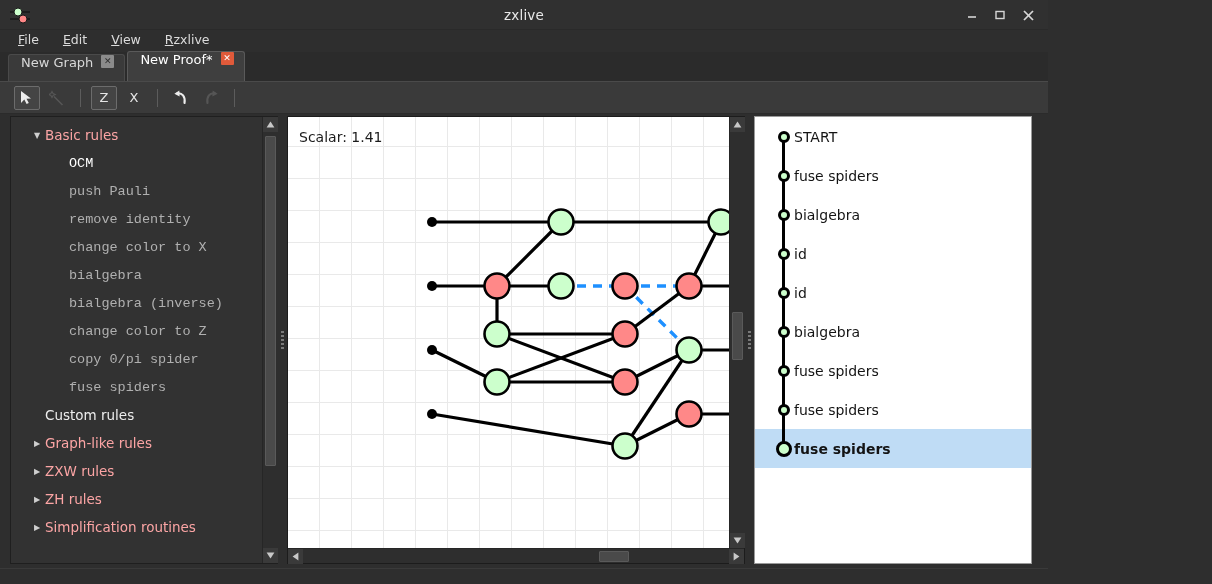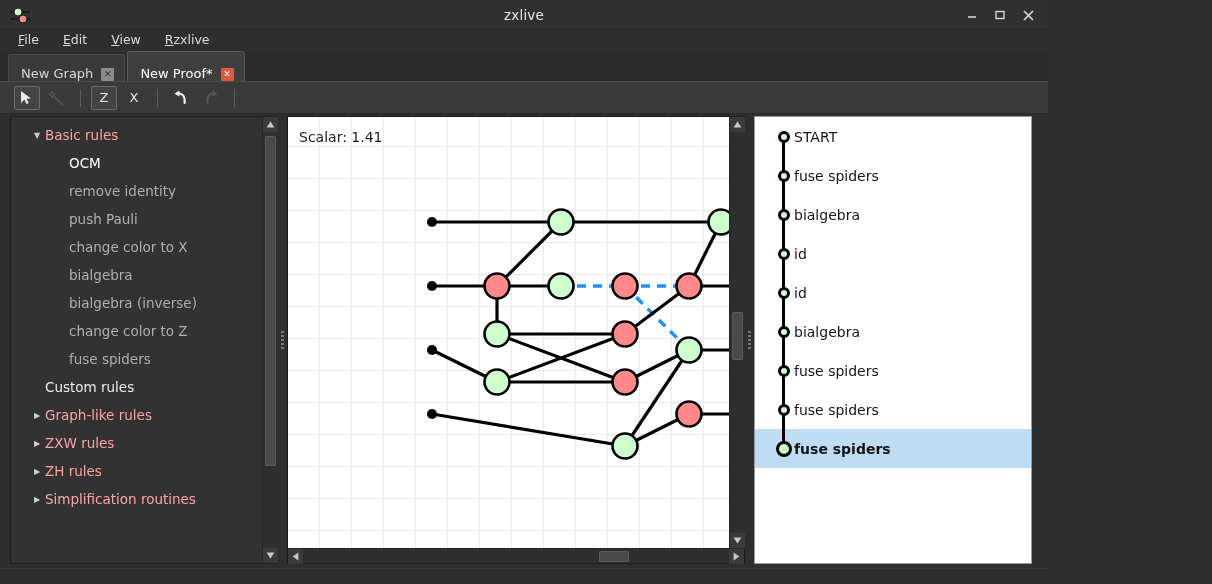--- a/index.html
+++ b/index.html
@@ -61,21 +61,21 @@
   
   .tabbar {
     height: 30px; flex: 0 0 30px;
     background: #2b2b2b;
     display: flex; align-items: flex-end;
     padding-left: 8px;
     border-bottom: 1px solid #4a4a4a;
   }
   .tab {
     height: 27px;
-    display: flex; align-items: flex-end; gap: 8px;
+    display: flex; align-items: flex-start; gap: 8px;
     padding: 0 10px 0 12px;
     font-size: 13px;
     background: #3a3a3a; color: #d8d8d8;
     border: 1px solid #4a4a4a; border-bottom: none;
     border-top-left-radius: 3px; border-top-right-radius: 3px;
     margin-right: 2px;
     cursor: default;
   }
   .tab.active {
     background: #3f3f3f; color: #ffffff; height: 30px;
@@ -142,21 +142,21 @@
     cursor: default;
     white-space: nowrap;
   }
   .rule-row .arrow {
     width: 16px; margin-left: 18px;
     color: #cfcfcf; font-size: 8px;
     display: flex; align-items: center; justify-content: center;
   }
   .rule-row.group > .label { color: #fca5a5; }
   .rule-row.child { padding-left: 58px; }
-  .rule-row.child > .label { color: #b0b0b0; }
+  .rule-row.child > .label { color: #b0b0b0; font-family: Liberation Mono, monospace; }
   .rule-row.child.highlight > .label { color: #ffffff; }
   .rule-row.nogroup { padding-left: 34px; }
   .rule-row.nogroup > .label { color: #ededed; }
 
   
   .vsb {
     width: 15px; flex: 0 0 15px;
     background: #2e2e2e;
     display: flex; flex-direction: column; align-items: center;
     border-left: 1px solid #262626;
@@ -361,36 +361,39 @@
     <div class="sidebar-wrap">
       <div class="rule-list" id="rule-list">
           <div class="rule-row group">
             <span class="arrow">▼</span>
             <span class="label">Basic rules</span>
           </div>
           <div class="rule-row child highlight">
             <span class="label">OCM</span>
           </div>
           <div class="rule-row child">
+            <span class="label">push Pauli</span>
+          </div>
+          <div class="rule-row child">
             <span class="label">remove identity</span>
           </div>
           <div class="rule-row child">
-            <span class="label">push Pauli</span>
-          </div>
-          <div class="rule-row child">
             <span class="label">change color to X</span>
           </div>
           <div class="rule-row child">
             <span class="label">bialgebra</span>
           </div>
           <div class="rule-row child">
             <span class="label">bialgebra (inverse)</span>
           </div>
           <div class="rule-row child">
             <span class="label">change color to Z</span>
+          </div>
+          <div class="rule-row child">
+            <span class="label">copy 0/pi spider</span>
           </div>
           <div class="rule-row child">
             <span class="label">fuse spiders</span>
           </div>
           <div class="rule-row nogroup">
             <span class="label">Custom rules</span>
           </div>
           <div class="rule-row group">
             <span class="arrow">▶</span>
             <span class="label">Graph-like rules</span>

